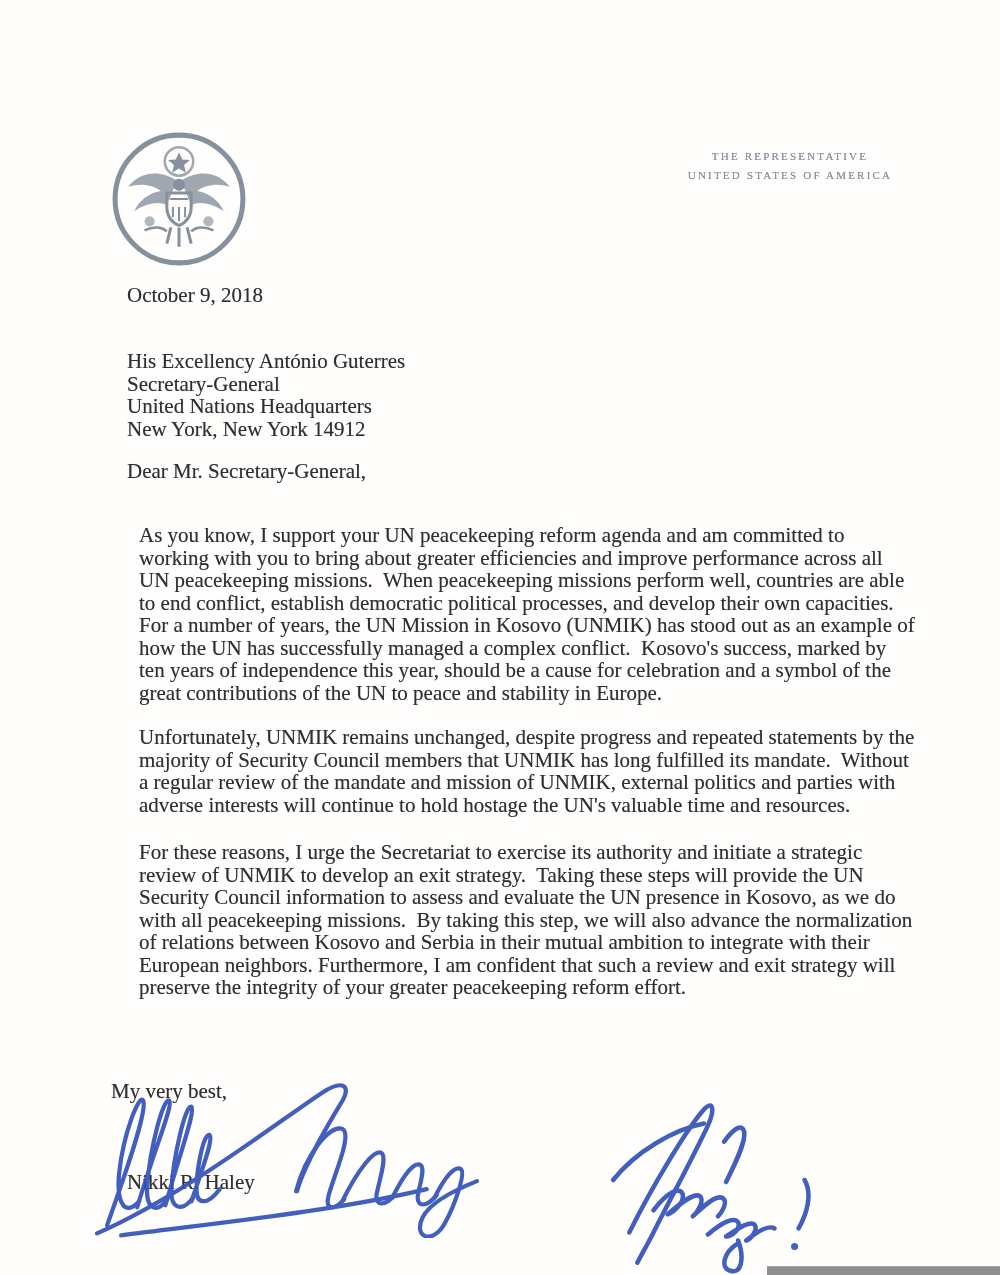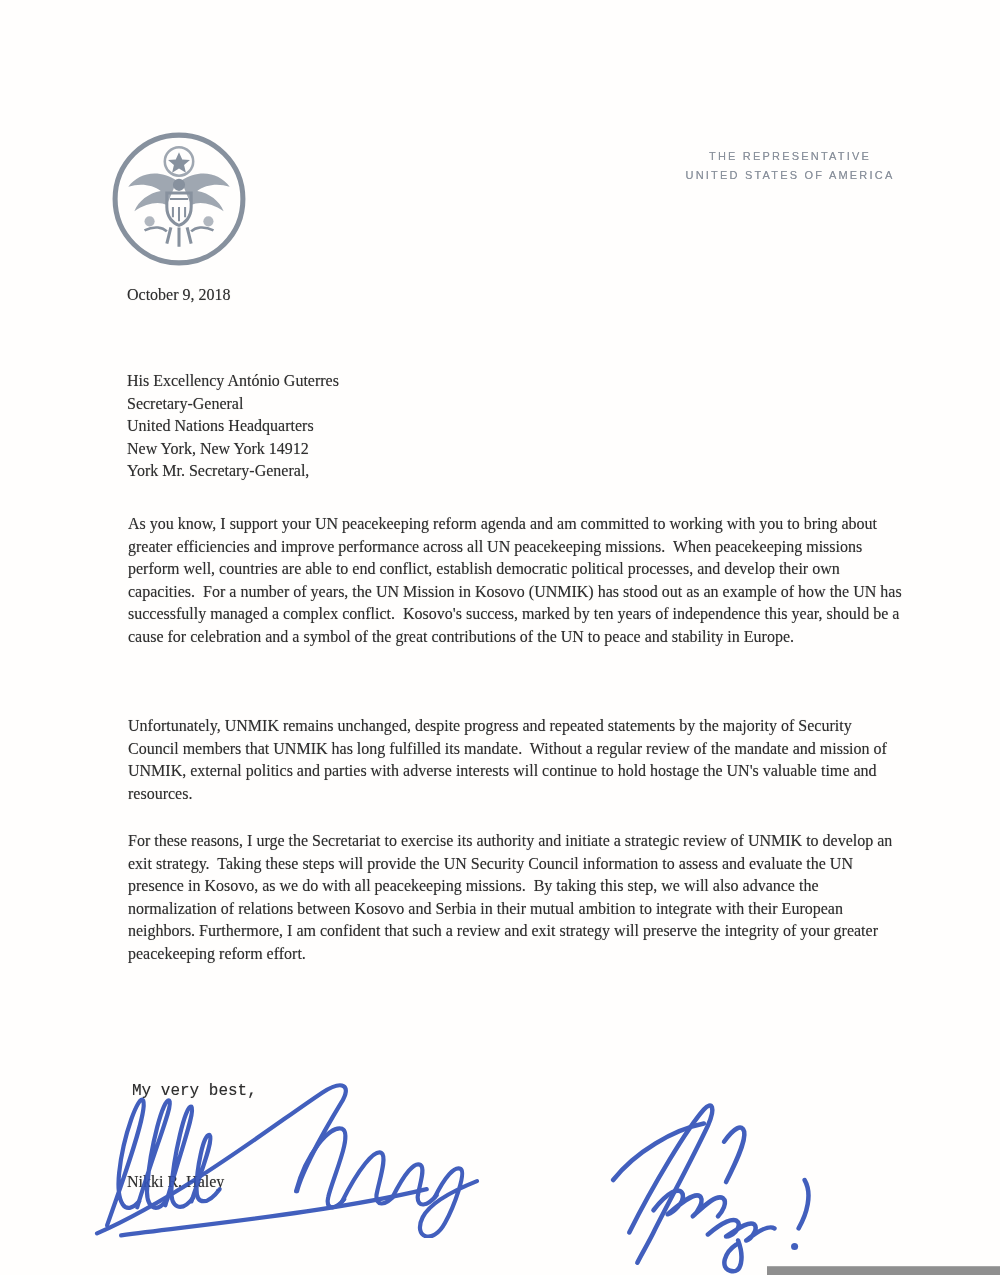--- a/index.html
+++ b/index.html
@@ -15,40 +15,40 @@
     background:#fffefd;
     overflow:hidden;
     font-family:"Liberation Serif", serif;
     color:var(--body-text);
   }
   
   .seal{position:absolute;left:108px;top:128px;width:142px;height:142px;}
   .letterhead{
     position:absolute;left:640px;top:147px;width:300px;
     text-align:center;
-    font-family:Liberation Sans, sans-serif;
+    font-family:Liberation Serif, serif;
     font-size:11px;letter-spacing:2.2px;line-height:18.8px;
     color:var(--letterhead-gray);
     text-shadow:0 0 0.6px rgba(138,145,156,.8);
   }
   
   .typed{
-    font-size:16px;line-height:22.5px;
+    font-size:21px;line-height:22.5px;
     color:var(--body-text);
     text-shadow:0 0 0.7px rgba(47,47,47,.45);
   }
   .dateline{position:absolute;left:127px;top:284px;}
-  .recipient{position:absolute;left:127px;top:350px;margin-top:20px;}
+  .recipient{position:absolute;left:127px;top:350px;}
   .salutation{position:absolute;left:127px;top:460px;}
-  .para{position:absolute;left:127px;width:778px;margin:1px;white-space:pre-wrap;}
+  .para{position:absolute;left:127px;width:778px;margin:12px;white-space:pre-wrap;}
   .para1{top:512px;}
   .para2{top:714px;}
   .para3{top:829px;}
   .para4{top:1012px;}
-  .valediction{position:absolute;left:132px;top:1080px;font-family:Liberation Mono, monospace;}
+  .valediction{position:absolute;left:111px;top:1080px;}
   .typed-name{position:absolute;left:127px;top:1171px;}
   
   .signature{position:absolute;left:93px;top:1076px;width:392px;height:162px;}
   .thankyou{position:absolute;left:595px;top:1083px;width:252px;height:192px;}
   .hand{fill:none;stroke:var(--ink-blue);stroke-linecap:round;stroke-linejoin:round;opacity:.92;}
   
   .graybar{
     position:absolute;left:767px;top:1266px;width:233px;height:9px;
     background:#8f8f8f;border-top:1px solid #a6a6a6;
   }
@@ -80,21 +80,21 @@
 
   <div class="typed dateline">October 9, 2018</div>
 
   <div class="typed recipient">
     <div>His Excellency António Guterres</div>
     <div>Secretary-General</div>
     <div>United Nations Headquarters</div>
     <div>New York, New York 14912</div>
   </div>
 
-  <div class="typed salutation">York Mr. Secretary-General,</div>
+  <div class="typed salutation">Dear Mr. Secretary-General,</div>
 
   <p class="typed para para1">As you know, I support your UN peacekeeping reform agenda and am committed to working with you to bring about greater efficiencies and improve performance across all UN peacekeeping missions.  When peacekeeping missions perform well, countries are able to end conflict, establish democratic political processes, and develop their own capacities.  For a number of years, the UN Mission in Kosovo (UNMIK) has stood out as an example of how the UN has successfully managed a complex conflict.  Kosovo's success, marked by ten years of independence this year, should be a cause for celebration and a symbol of the great contributions of the UN to peace and stability in Europe.</p>
   <p class="typed para para2">Unfortunately, UNMIK remains unchanged, despite progress and repeated statements by the majority of Security Council members that UNMIK has long fulfilled its mandate.  Without a regular review of the mandate and mission of UNMIK, external politics and parties with adverse interests will continue to hold hostage the UN's valuable time and resources.</p>
   <p class="typed para para3">For these reasons, I urge the Secretariat to exercise its authority and initiate a strategic review of UNMIK to develop an exit strategy.  Taking these steps will provide the UN Security Council information to assess and evaluate the UN presence in Kosovo, as we do with all peacekeeping missions.  By taking this step, we will also advance the normalization of relations between Kosovo and Serbia in their mutual ambition to integrate with their European neighbors. Furthermore, I am confident that such a review and exit strategy will preserve the integrity of your greater peacekeeping reform effort.</p>
 
   <div class="typed valediction">My very best,</div>
   <div class="typed typed-name">Nikki R. Haley</div>
 
   <svg class="signature" viewBox="0 0 390 160" aria-hidden="true">
     <g class="hand" stroke-width="4.2">

